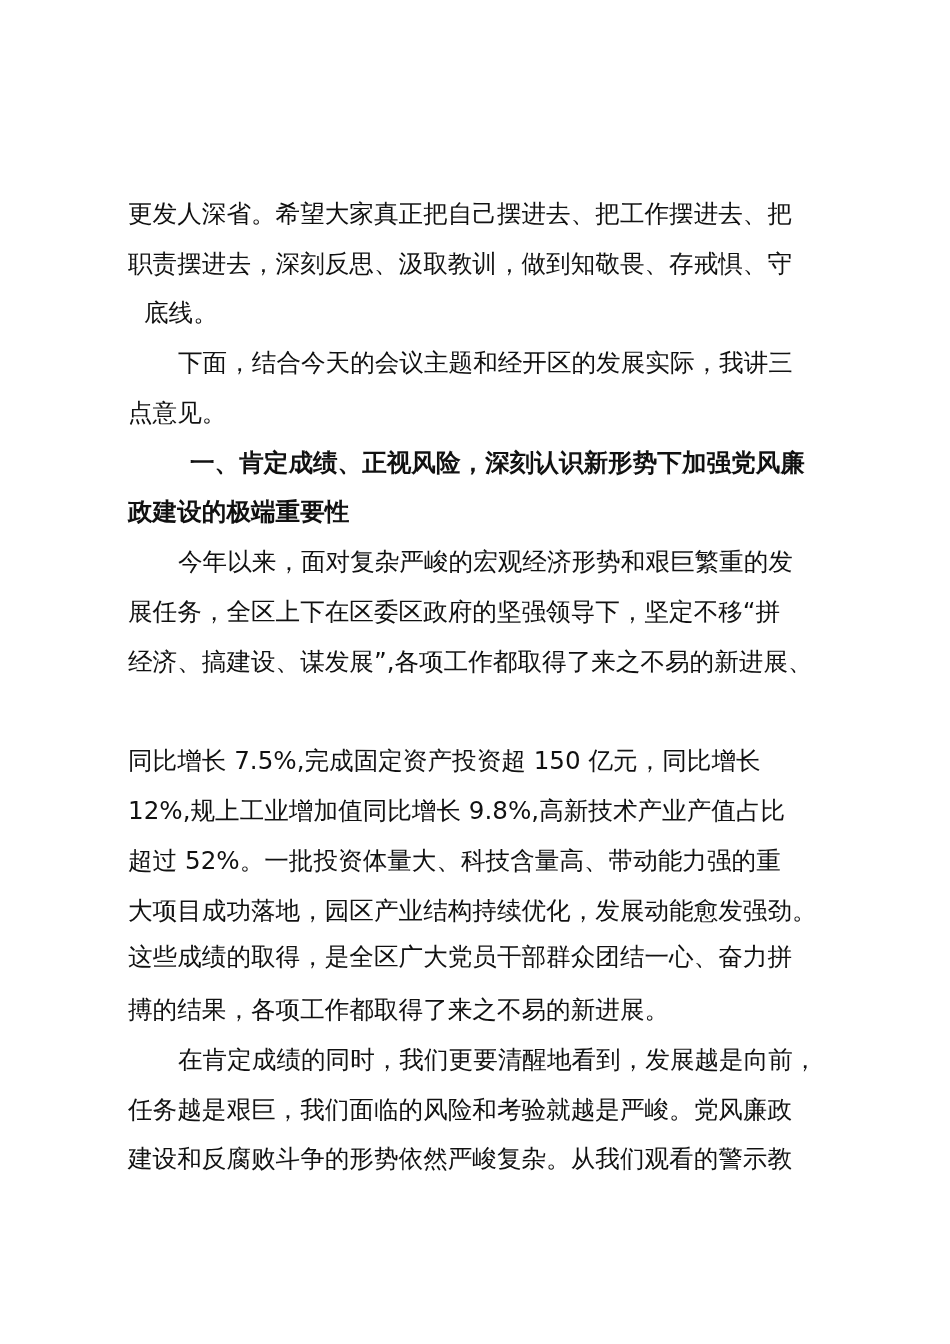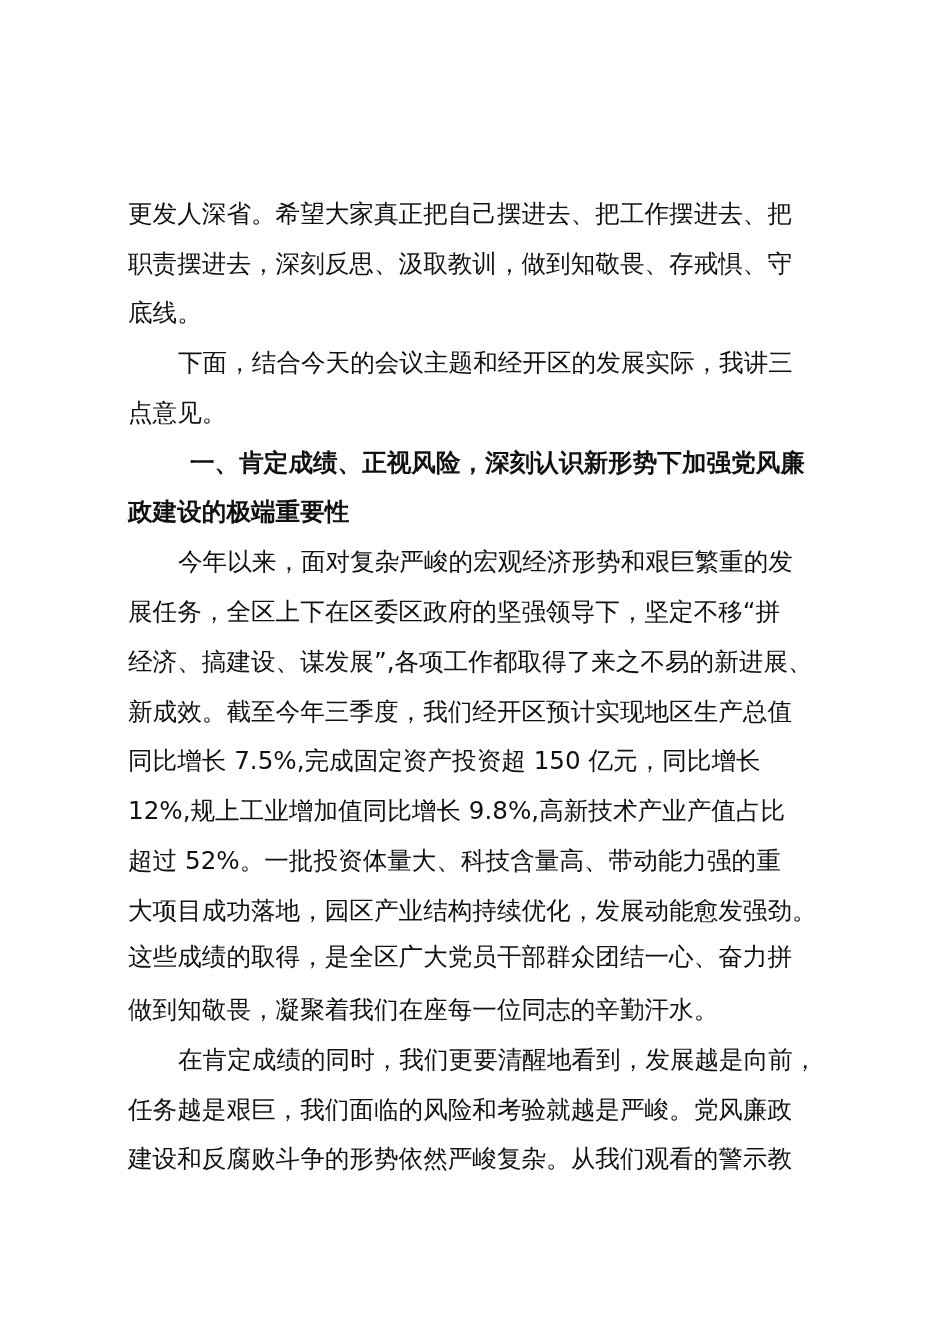--- a/index.html
+++ b/index.html
@@ -35,36 +35,35 @@
     .indent { left: 178px; }
     .bold { font-weight: bold; }
   </style>
 </head>
 <body>
 
 <div class="page">
 
   <div class="line" style="top:199px;">更发人深省。希望大家真正把自己摆进去、把工作摆进去、把</div>
   <div class="line" style="top:249px;font-family:Liberation Serif, serif;">职责摆进去，深刻反思、汲取教训，做到知敬畏、存戒惧、守</div>
-  <div class="line" style="top:298px;">底线。</div>
+  <div class="line" style="top:298px;margin-left:16px;">底线。</div>
 
   <div class="line indent" style="top:348px;">下面，结合今天的会议主题和经开区的发展实际，我讲三</div>
   <div class="line" style="top:398px;">点意见。</div>
 
   <div class="line indent bold" style="top:448px;margin-left:12px;">一、肯定成绩、正视风险，深刻认识新形势下加强党风廉</div>
   <div class="line bold" style="top:497px;">政建设的极端重要性</div>
 
   <div class="line indent" style="top:547px;">今年以来，面对复杂严峻的宏观经济形势和艰巨繁重的发</div>
   <div class="line" style="top:647px;">经济、搞建设、谋发展”,各项工作都取得了来之不易的新进展、</div>
   <div class="line" style="top:597px;">展任务，全区上下在区委区政府的坚强领导下，坚定不移“拼</div>
-  <div class="line" style="top:697px;">新成效。截至今年三季度，我们经开区预计实现地区生产总值</div>
   <div class="line" style="top:746px;text-align:center;">同比增长 7.5%,完成固定资产投资超 150 亿元，同比增长</div>
   <div class="line" style="top:796px;">12%,规上工业增加值同比增长 9.8%,高新技术产业产值占比</div>
   <div class="line" style="top:846px;">超过 52%。一批投资体量大、科技含量高、带动能力强的重</div>
   <div class="line" style="top:896px;">大项目成功落地，园区产业结构持续优化，发展动能愈发强劲。</div>
   <div class="line" style="top:942px;">这些成绩的取得，是全区广大党员干部群众团结一心、奋力拼</div>
-  <div class="line" style="top:995px;">做到知敬畏，凝聚着我们在座每一位同志的辛勤汗水。</div>
+  <div class="line" style="top:995px;">搏的结果，各项工作都取得了来之不易的新进展。</div>
 
   <div class="line indent" style="top:1045px;">在肯定成绩的同时，我们更要清醒地看到，发展越是向前，</div>
   <div class="line" style="top:1095px;">任务越是艰巨，我们面临的风险和考验就越是严峻。党风廉政</div>
   <div class="line" style="top:1144px;">建设和反腐败斗争的形势依然严峻复杂。从我们观看的警示教</div>
 
 </div>
 
 </body></html>

